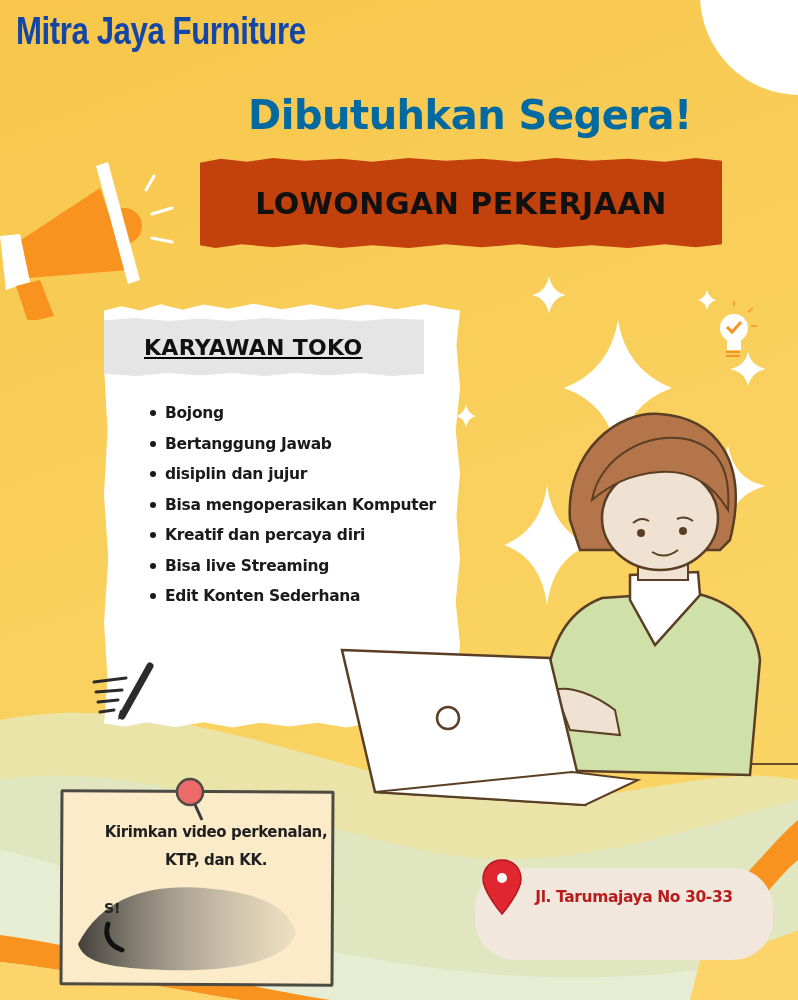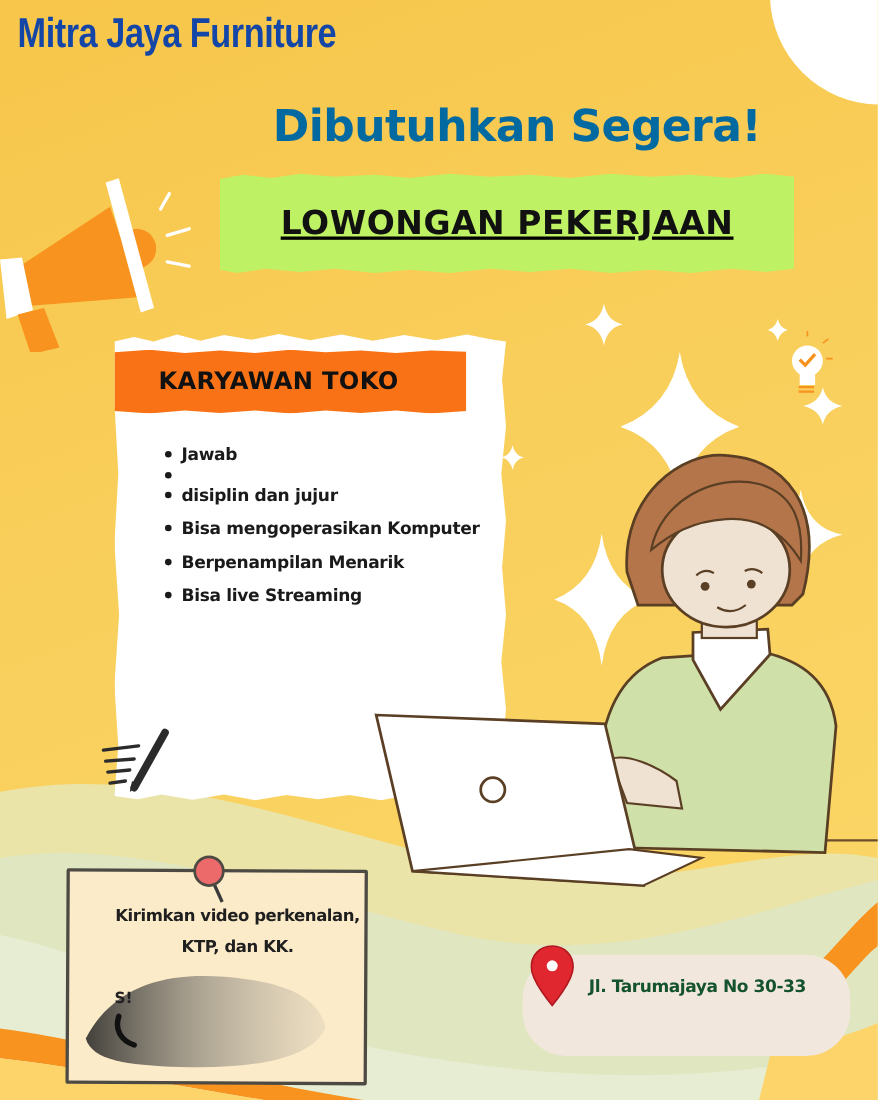--- a/index.html
+++ b/index.html
@@ -20,43 +20,43 @@
     white-space: nowrap;
   }
   .headline {
     left: 248px; top: 92px;
     font-family: "DejaVu Sans", sans-serif;
     font-weight: 700; font-size: 40px; color: #0369a1;
     white-space: nowrap; letter-spacing: -0.5px;
   }
   .banner {
     left: 200px; top: 155px; width: 522px; height: 96px;
-    background: #bef264;
+    background: #c2410c;
     clip-path: polygon(0% 8%, 4% 4%, 9% 7%, 14% 3%, 20% 6%, 27% 4%, 33% 7%, 40% 3%, 47% 6%, 54% 4%, 61% 7%, 68% 3%, 75% 6%, 82% 4%, 89% 7%, 95% 3%, 100% 6%,
       100% 93%, 95% 96%, 89% 93%, 82% 97%, 75% 94%, 68% 97%, 61% 93%, 54% 96%, 47% 93%, 40% 97%, 33% 94%, 27% 97%, 20% 93%, 14% 96%, 8% 93%, 3% 97%, 0% 94%);
-    display: flex; align-items: center; justify-content: center; text-decoration: underline;
+    display: flex; align-items: center; justify-content: center;
   }
   .banner-text {
     font-family: "DejaVu Sans", sans-serif; font-weight: 700;
     font-size: 30px; color: #111; letter-spacing: 0.5px;
   }
 
   .card {
     left: 104px; top: 302px; width: 356px; height: 428px;
     background: #ffffff;
     clip-path: polygon(0% 2%, 5% 1%, 10% 2%, 16% 0.5%, 22% 1.8%, 28% 0.6%, 35% 1.6%, 42% 0.4%, 50% 1.7%, 58% 0.5%, 66% 1.8%, 74% 0.6%, 82% 1.7%, 90% 0.5%, 96% 1.5%, 100% 2%,
       99% 10%, 100% 20%, 98.8% 30%, 100% 40%, 99% 50%, 100% 60%, 98.8% 70%, 100% 80%, 99% 90%, 100% 99%,
       92% 98.3%, 84% 99.3%, 76% 98.2%, 68% 99.4%, 60% 98.3%, 52% 99.2%, 44% 98.3%, 36% 99.4%, 28% 98.2%, 20% 99.3%, 12% 98.2%, 6% 99.2%, 0% 98.5%,
       1% 88%, 0% 75%, 1.2% 60%, 0% 45%, 1% 30%, 0% 15%);
   }
   .card-title-strip {
     left: 104px; top: 318px; width: 320px; height: 58px;
-    background: #f97316;
+    background: #e5e5e5;
     clip-path: polygon(0% 4%, 10% 0%, 20% 5%, 30% 1%, 40% 5%, 50% 0%, 60% 4%, 70% 1%, 80% 5%, 90% 1%, 100% 3%, 100% 96%, 90% 100%, 80% 95%, 70% 99%, 60% 95%, 50% 100%, 40% 95%, 30% 99%, 20% 95%, 10% 100%, 0% 96%);
-    display: flex; align-items: center; padding-left: 40px;
+    display: flex; align-items: center; padding-left: 40px; text-decoration: underline;
   }
   .card-title {
     font-family: "DejaVu Sans", sans-serif; font-weight: 700;
     font-size: 22px; color: #111; letter-spacing: 0.3px;
   }
   .req-list {
     left: 148px; top: 398px; list-style: none;
   }
   .req-list li {
     font-family: "DejaVu Sans", sans-serif; font-weight: 700;
@@ -87,21 +87,21 @@
     font-family: "DejaVu Sans", sans-serif;
   }
 
   .address-pill {
     left: 475px; top: 868px; width: 298px; height: 92px;
     background: #f1e7dc; border-radius: 40px;
   }
   .address-text {
     left: 503px; top: 883px; width: 262px; text-align: center;
     font-family: "DejaVu Sans", sans-serif; font-weight: 700;
-    font-size: 15.5px; line-height: 28px; color: #14532d; letter-spacing: -0.4px;
+    font-size: 15.5px; line-height: 28px; color: #b91c1c; letter-spacing: -0.4px;
     white-space: nowrap;
   }
 </style>
 </head>
 <body>
 
 <svg class="bg-svg" viewBox="0 0 798 1000" xmlns="http://www.w3.org/2000/svg">
 
   <circle cx="800" cy="-5" r="100" fill="#ffffff"></circle>
 
@@ -158,40 +158,45 @@
   <line x1="43" y1="26" x2="49" y2="26" stroke="#f7931e" stroke-width="1.5"></line>
 </svg>
 
 <div class="abs card"></div>
 <div class="abs card-title-strip">
   <span class="card-title">KARYAWAN TOKO</span>
 </div>
 <ul class="abs req-list">
   <li>
       <span class="bullet"></span>
-      <span>Jawab</span>
-    </li>
-  <li>
-      <span class="bullet"></span>
+      <span>Bojong</span>
+    </li>
+  <li>
+      <span class="bullet"></span>
+      <span>Bertanggung Jawab</span>
     </li>
   <li>
       <span class="bullet"></span>
       <span>disiplin dan jujur</span>
     </li>
   <li>
       <span class="bullet"></span>
       <span>Bisa mengoperasikan Komputer</span>
     </li>
   <li>
       <span class="bullet"></span>
-      <span>Berpenampilan Menarik</span>
+      <span>Kreatif dan percaya diri</span>
     </li>
   <li>
       <span class="bullet"></span>
       <span>Bisa live Streaming</span>
+    </li>
+  <li>
+      <span class="bullet"></span>
+      <span>Edit Konten Sederhana</span>
     </li>
 </ul>
 
 <svg class="abs" style="left:88px;top:660px;width:72px;height:62px" viewBox="0 0 72 62">
   <line x1="6" y1="22" x2="38" y2="18" stroke="#2b2b2b" stroke-width="3" stroke-linecap="round"></line>
   <line x1="8" y1="32" x2="34" y2="30" stroke="#2b2b2b" stroke-width="3" stroke-linecap="round"></line>
   <line x1="10" y1="42" x2="30" y2="40" stroke="#2b2b2b" stroke-width="3" stroke-linecap="round"></line>
   <line x1="12" y1="52" x2="26" y2="50" stroke="#2b2b2b" stroke-width="3" stroke-linecap="round"></line>
   <line x1="34" y1="56" x2="62" y2="6" stroke="#2b2b2b" stroke-width="7" stroke-linecap="round"></line>
   <polygon points="30,60 32,50 38,54" fill="#2b2b2b"></polygon>

